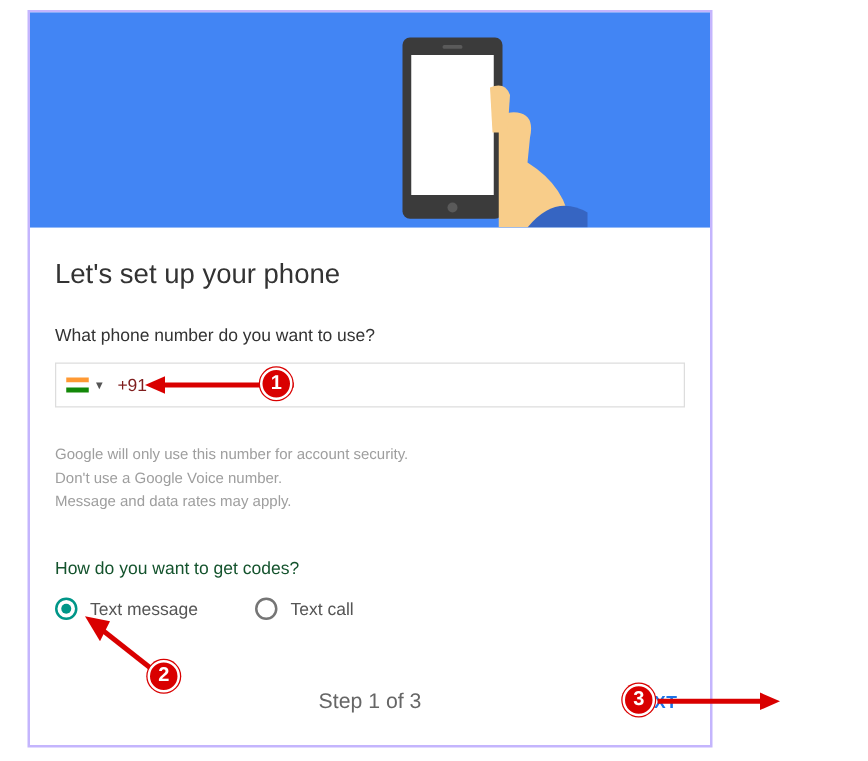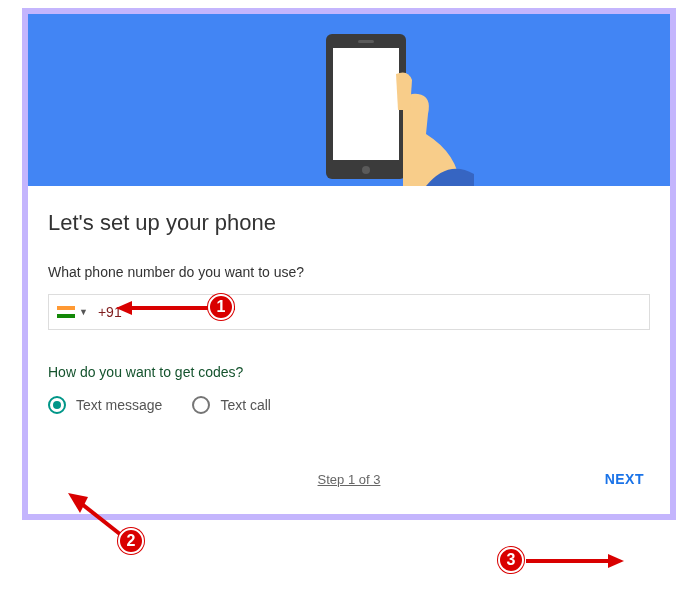--- a/index.html
+++ b/index.html
@@ -7,22 +7,22 @@
     font-family: Arial, Helvetica, sans-serif;
     background: #fff;
     width: 694px;
     height: 609px;
     position: relative;
   }
   .card {
     position: absolute;
     top: 8px;
     left: 22px;
-    width: 654px;
-    border: 6px solid #c4b5fd;
+    width: 548px;
+    border: 2px solid #c4b5fd;
     background: #fff;
   }
   .hero {
     background: #4285f4;
     height: 172px;
     position: relative;
     overflow: hidden;
   }
   .hero svg { position: absolute; left: 0; top: 0; }
   .content {
@@ -78,21 +78,21 @@
     line-height: 1.6;
   }
   .question2 {
     margin-top: 34px;
     font-size: 14px;
     color: #14532d;
   }
   .radios {
     margin-top: 16px;
     display: flex;
-    gap: 30px;
+    gap: 46px;
     align-items: center;
   }
   .radio-item {
     display: flex;
     align-items: center;
     gap: 10px;
   }
   .radio {
     width: 18px; height: 18px;
     border-radius: 50%;
@@ -120,23 +120,22 @@
     margin-top: 50px;
     display: flex;
     align-items: center;
     position: relative;
     height: 30px;
   }
   .step {
     position: absolute;
     left: 50%;
     transform: translateX(-50%);
-    font-size: 13px;
+    font-size: 17px;
     color: #666;
-    text-decoration: underline;
   }
   .next {
     position: absolute;
     right: 6px;
     color: #1a73e8;
     font-size: 14px;
     font-weight: 700;
     letter-spacing: 0.5px;
     cursor: pointer;
   }
@@ -190,20 +189,25 @@
       <span class="flag">
         <div class="s" style="background:#ff9933"></div>
         <div class="s" style="background:#ffffff"></div>
         <div class="s" style="background:#138808"></div>
       </span>
       <span class="dropdown-caret">▼</span>
       <span class="dial">+91</span>
       <input class="phone-input" type="text" value="" style="">
     </div>
 
+    <div class="fineprint">
+      <div>Google will only use this number for account security.</div>
+      <div>Don't use a Google Voice number.</div>
+      <div>Message and data rates may apply.</div>
+    </div>
 
     <div class="question2">How do you want to get codes?</div>
 
     <div class="radios">
       <div class="radio-item">
         <div class="radio checked"></div>
         <span class="radio-label">Text message</span>
       </div>
       <div class="radio-item">
         <div class="radio unchecked"></div>

